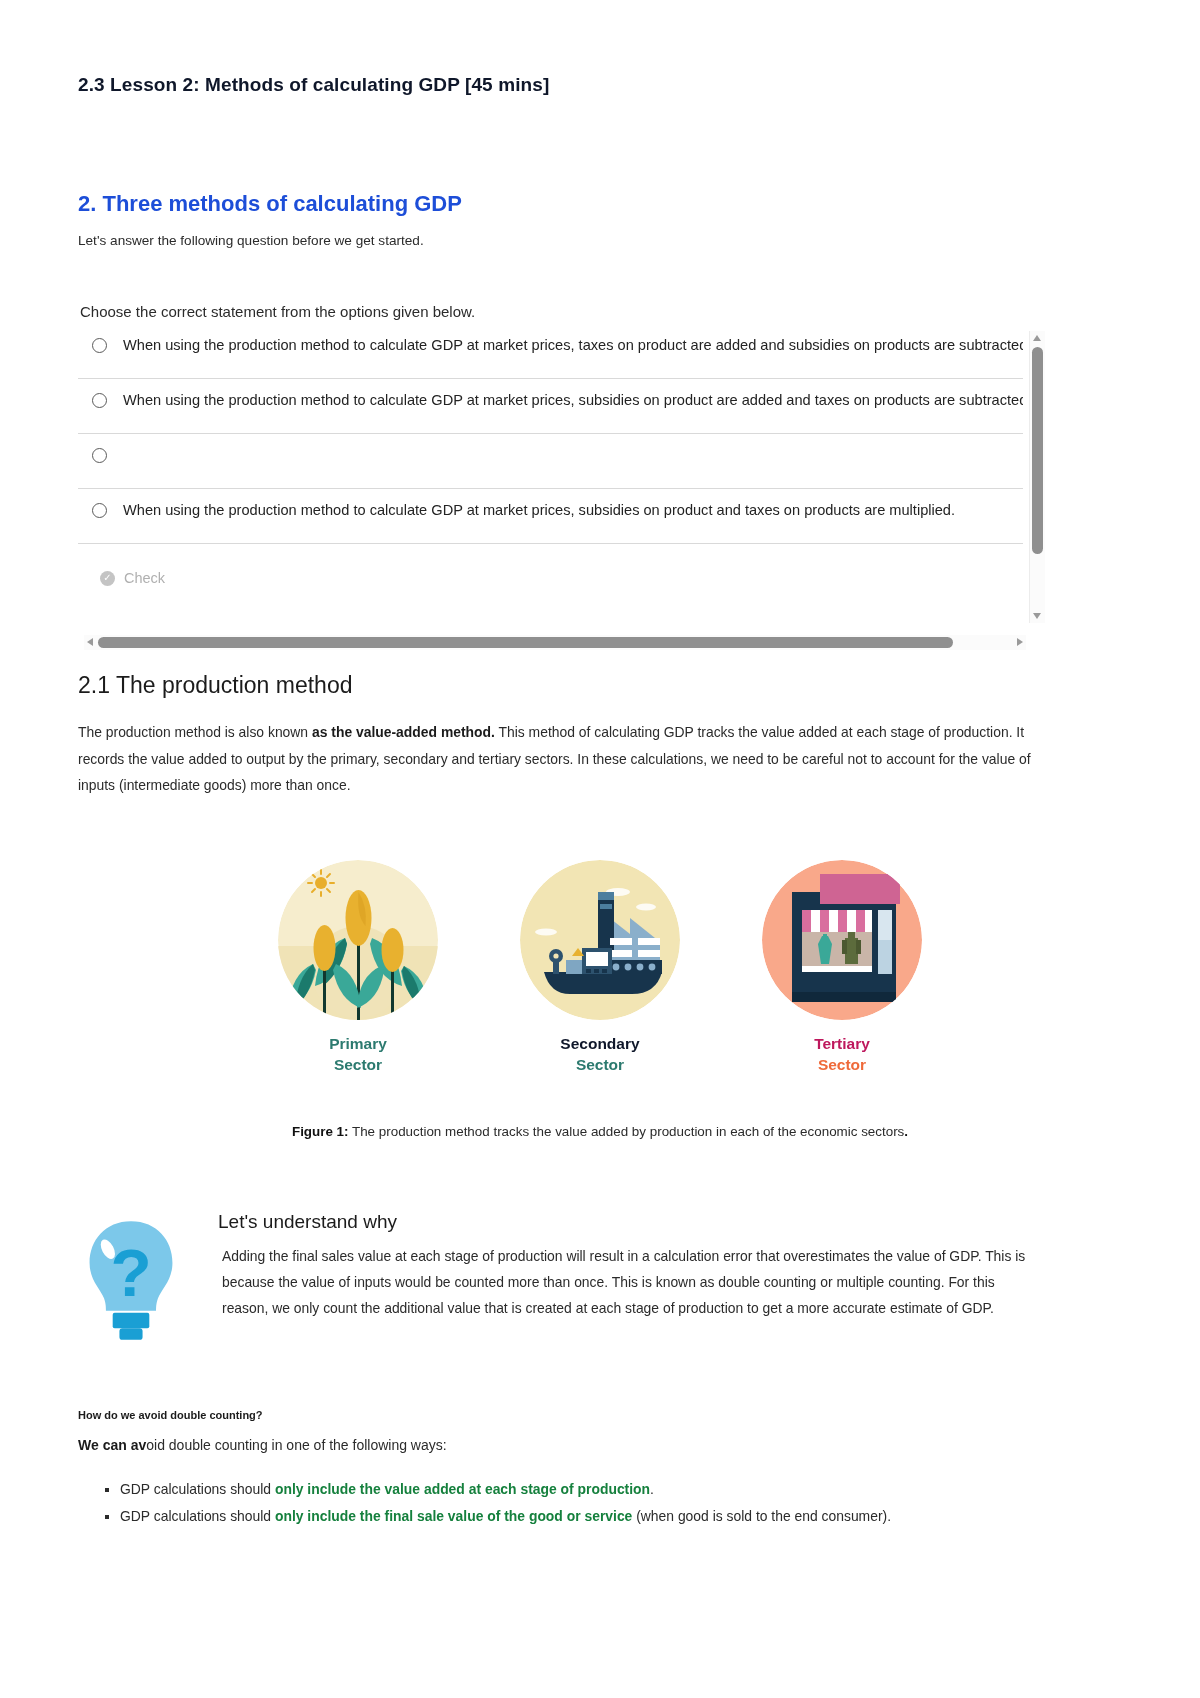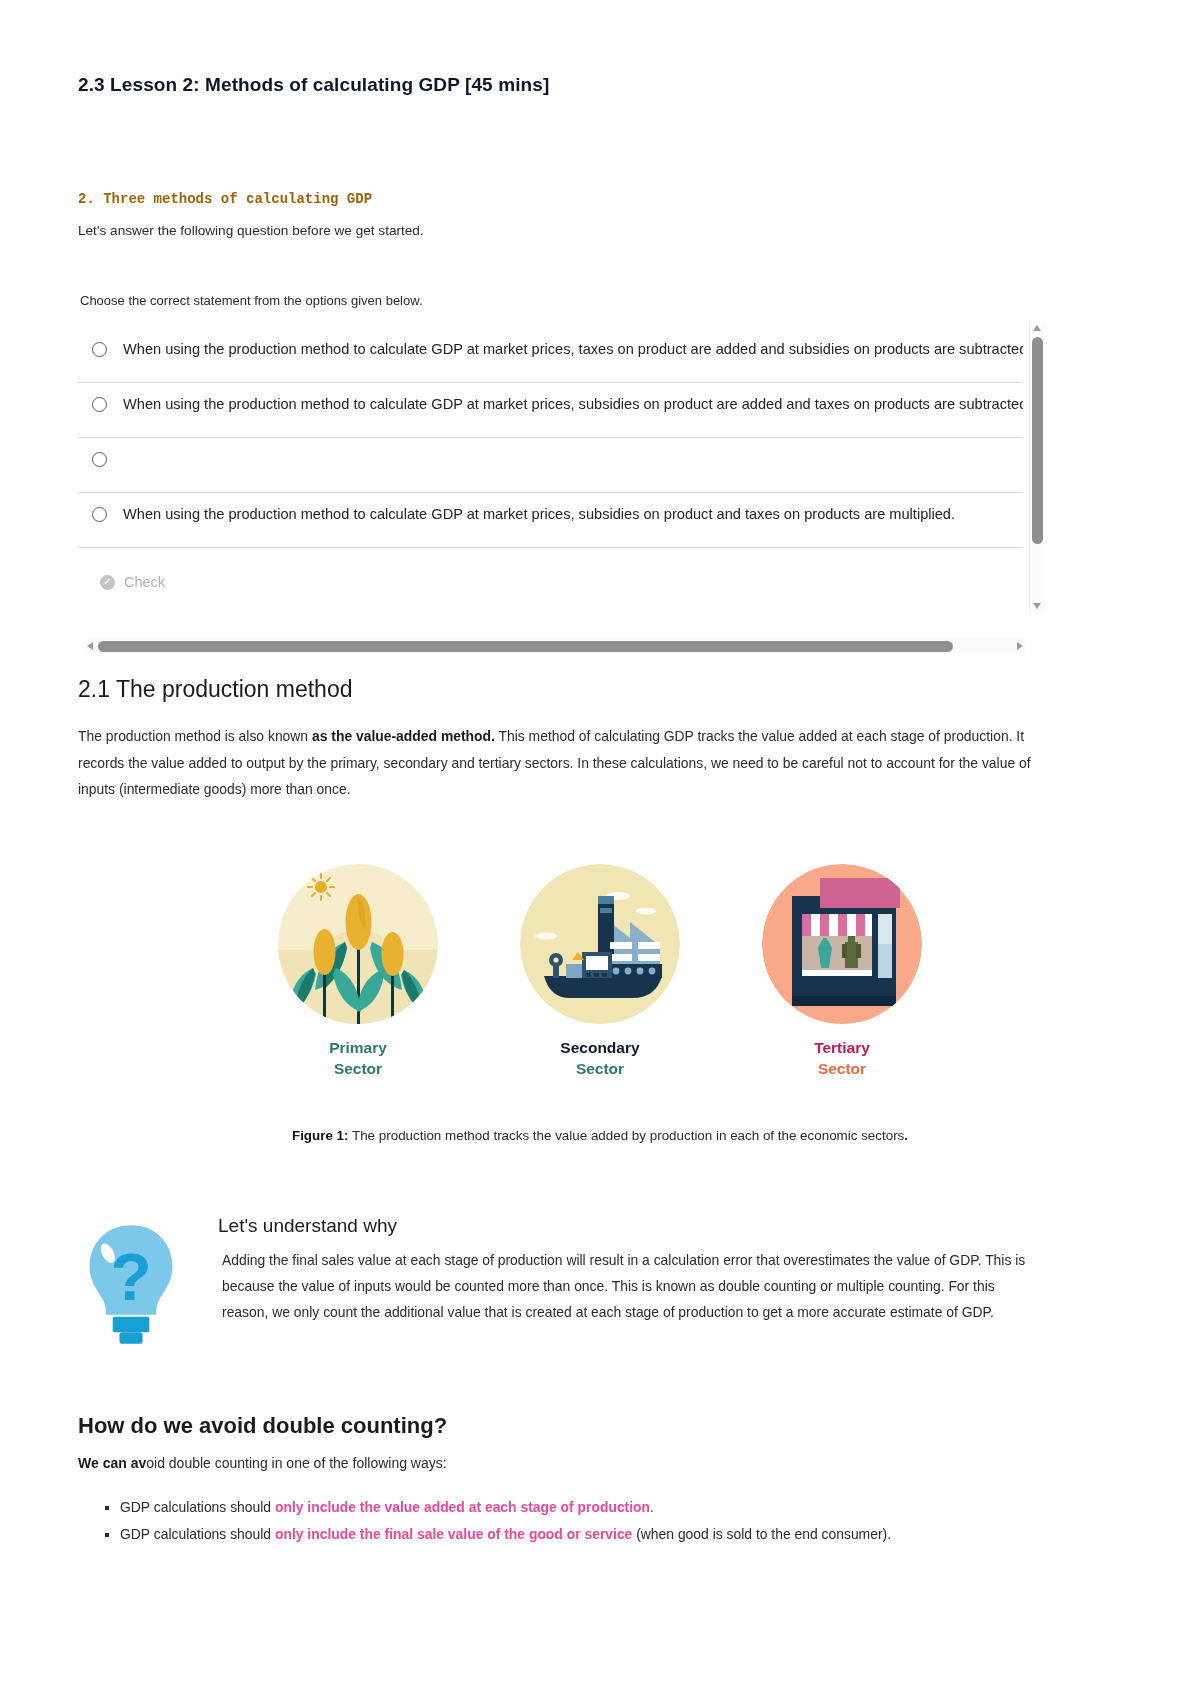--- a/index.html
+++ b/index.html
@@ -30,43 +30,42 @@
     font-size: 19px;
     font-weight: bold;
     text-align: left;
     color: #0f172a;
     margin: 74px 0 0 0;
     letter-spacing: 0.1px;
   }
 
   
   .h2 {
-    font-size: 14px;
+    font-size: 22px;
     font-weight: bold;
-    color: #a16207;
+    color: #1d4ed8;
     margin: 95px 0 0 0;
-    font-family: Liberation Mono, monospace;
   }
   .lead {
     font-size: 13.6px;
     color: #2b2b2b;
     margin: 14px 0 0 0;
     line-height: 1.5;
   }
 
   
   .quiz-wrap {
     margin-top: 52px;
     position: relative;
     width: 955px;
   }
   .quiz-question {
-    font-size: 13px;
-    color: #2b2b2b;
-    margin: 0 0 22px 2px;
+    font-size: 15px;
+    color: #2b2b2b;
+    margin: 0 0 6px 2px;
     white-space: nowrap;
   }
   .quiz-scroll {
     position: relative;
     width: 945px;
     height: 290px;
     overflow: hidden;
   }
   .quiz-inner {
     width: 1400px;
@@ -237,21 +236,21 @@
   }
   .callout-text {
     font-size: 13.9px;
     line-height: 1.88;
     color: #2b2b2b;
     margin: 4px;
   }
 
   
   .h3 {
-    font-size: 22px;
+    font-size: 11px;
     font-weight: bold;
     color: #1b1b1b;
     margin: 60px 0 0 0;
   }
   .sub-p {
     font-size: 14px;
     line-height: 1.8;
     color: #2b2b2b;
     margin: 12px 0 0 0;
   }
@@ -259,21 +258,21 @@
   ul.bullets {
     margin: 18px 0 0 0;
     padding-left: 42px;
     list-style: square;
   }
   ul.bullets li {
     font-size: 13.9px;
     line-height: 1.95;
     color: #2b2b2b;
   }
-  ul.bullets li b { font-weight: bold; color: #ec4899; }
+  ul.bullets li b { font-weight: bold; color: #15803d; }
 </style>
 </head>
 <body>
 
 <div class="page">
   <div class="content">
 
     <h1 class="doc-title">2.3 Lesson 2: Methods of calculating GDP [45 mins]</h1>
 
     <h2 class="h2">2. Three methods of calculating GDP</h2>

